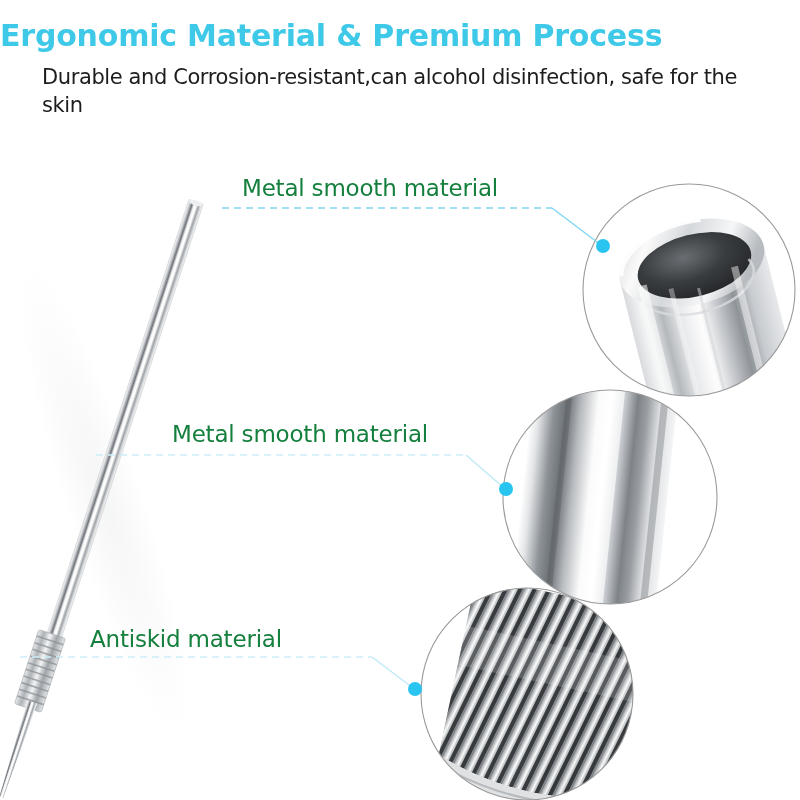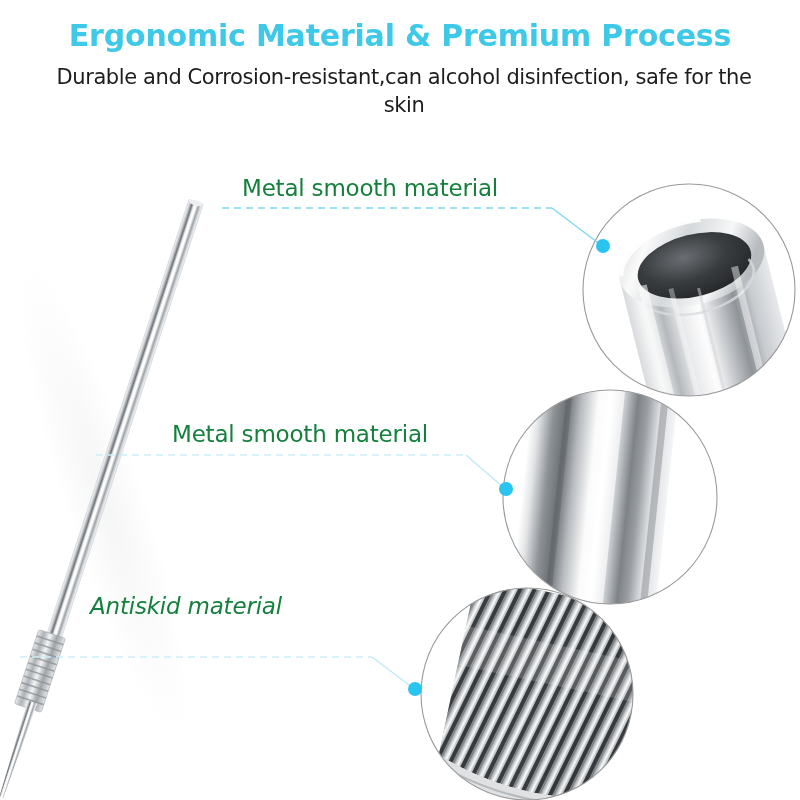--- a/index.html
+++ b/index.html
@@ -21,55 +21,55 @@
     background: #ffffff;
     overflow: hidden;
   }
 
   
   .header {
     position: absolute;
     left: 0;
     top: 18px;
     width: 800px;
-    text-align: center;
+    text-align: left;
   }
   .title {
     font-family: "DejaVu Sans", sans-serif;
     font-size: 30px;
     font-weight: bold;
     color: #3ec9e8;
     letter-spacing: -0.2px;
     line-height: 1.22;
     margin: 0;
     white-space: nowrap;
   }
   .subtitle {
     font-family: "DejaVu Sans", sans-serif;
     font-size: 21px;
     font-weight: 400;
     color: #1d1d1d;
     line-height: 1.33;
-    margin: 9px 0 0 8px;
+    margin: 9px 0 0 14px;
     padding: 0 28px;
     letter-spacing: -0.4px;
   }
 
   
   .callout-label {
     position: absolute;
     font-family: "DejaVu Sans", sans-serif;
     font-size: 23px;
     color: #15803d;
     white-space: nowrap;
     letter-spacing: -0.2px;
   }
   #label-1 { left: 242px; top: 175px; }
   #label-2 { left: 172px; top: 421px; }
-  #label-3 { left: 90px; top: 593px; font-style: italic; }
+  #label-3 { left: 90px; top: 626px; }
 
   
   #art {
     position: absolute;
     left: 0;
     top: 0;
     width: 800px;
     height: 800px;
   }
 </style>

